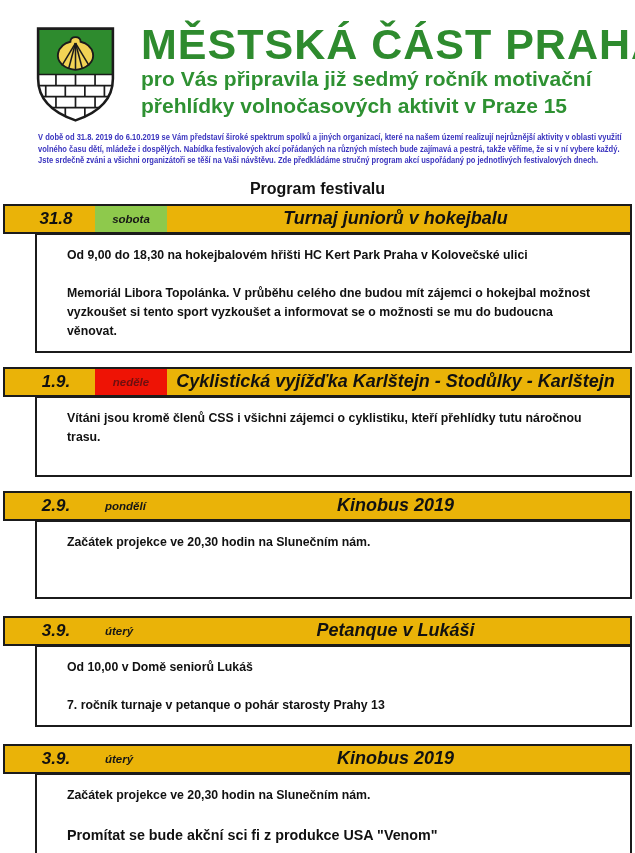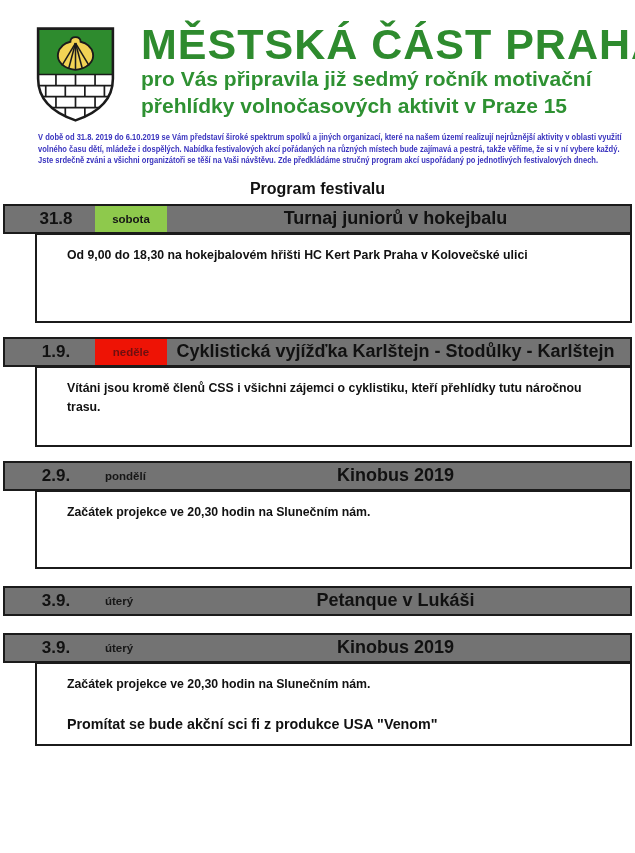--- a/index.html
+++ b/index.html
@@ -71,21 +71,22 @@
   }
   .event {
     margin: 5px 3px 14px 3px;
   }
   .event.gap-lg { margin-bottom: 17px; }
   .event-header {
     display: flex;
     align-items: stretch;
     height: 30px;
     border: 2px solid #1b1b1b;
-    background: #737373;
+    background: #eab308;
+    font-style: italic;
   }
   .e-date {
     flex: 0 0 90px;
     display: flex;
     align-items: center;
     justify-content: center;
     padding-left: 12px;
     font-size: 17px;
   }
   .e-day {
@@ -188,20 +189,21 @@
   <h2 class="program-heading">Program festivalu</h2>
 
   <section class="event">
     <div class="event-header">
       <div class="e-date">31.8</div>
       <div class="e-day badge-green">sobota</div>
       <div class="e-title">Turnaj juniorů v hokejbalu</div>
     </div>
     <div class="event-body h-89">
       <p>Od 9,00 do 18,30 na hokejbalovém hřišti HC Kert Park Praha v Kolovečské ulici</p>
+      <p>Memoriál  Libora Topolánka.  V průběhu celého dne  budou mít zájemci o hokejbal možnost vyzkoušet si tento sport vyzkoušet  a informovat se o možnosti se mu do budoucna věnovat.</p>
     </div>
   </section>
 
   <section class="event">
     <div class="event-header">
       <div class="e-date">1.9.</div>
       <div class="e-day badge-red">neděle</div>
       <div class="e-title">Cyklistická vyjížďka Karlštejn - Stodůlky - Karlštejn</div>
     </div>
     <div class="event-body h-80">
@@ -219,20 +221,24 @@
       <p>Začátek projekce ve 20,30 hodin na Slunečním nám.</p>
     </div>
   </section>
 
   <section class="event gap-lg">
     <div class="event-header">
       <div class="e-date">3.9.</div>
       <div class="e-day plain">úterý</div>
       <div class="e-title">Petanque v Lukáši</div>
     </div>
+    <div class="event-body h-78">
+      <p>Od 10,00 v Domě seniorů Lukáš</p>
+      <p>7. ročník turnaje v petanque o pohár starosty Prahy 13</p>
+    </div>
   </section>
 
   <section class="event">
     <div class="event-header">
       <div class="e-date">3.9.</div>
       <div class="e-day plain">úterý</div>
       <div class="e-title">Kinobus 2019</div>
     </div>
     <div class="event-body h-78">
       <p>Začátek projekce ve 20,30 hodin na Slunečním nám.</p>

